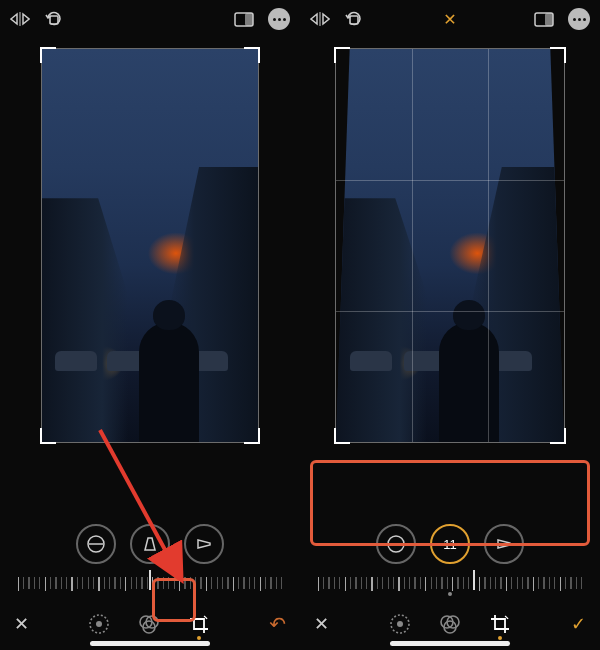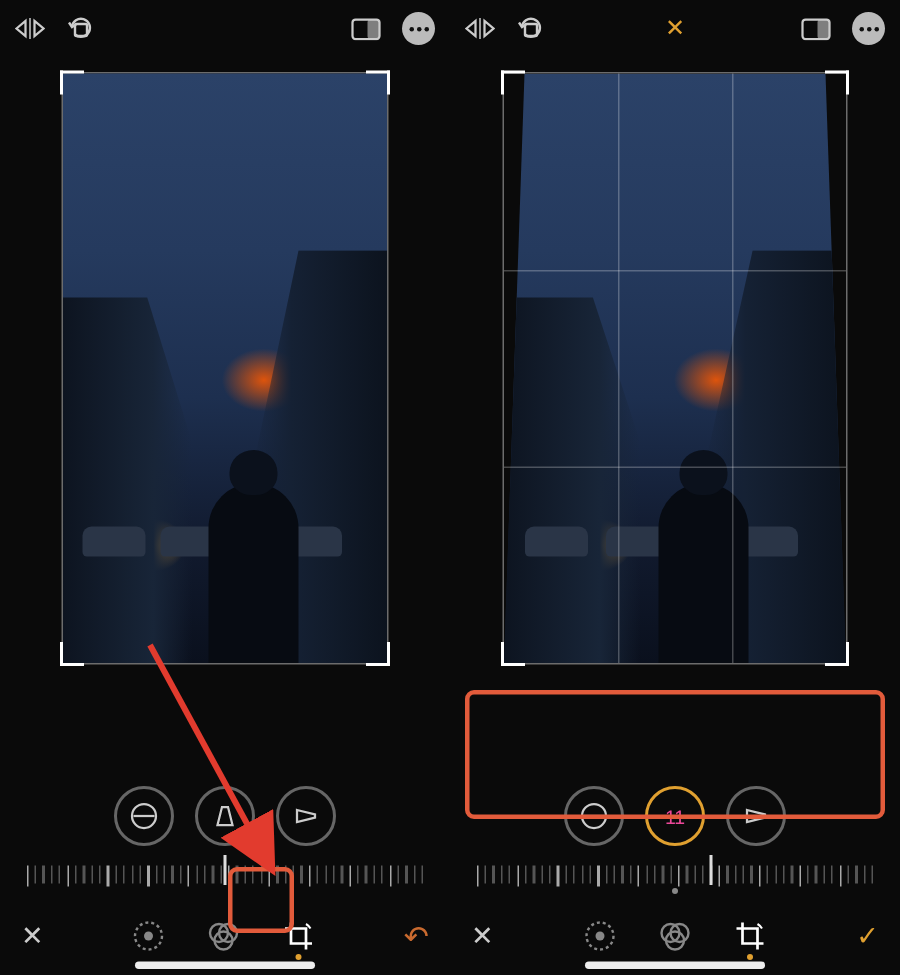--- a/index.html
+++ b/index.html
@@ -70,21 +70,21 @@
   .car{position:absolute;width:42px;height:20px;background:#2a3547;border-radius:6px 6px 3px 3px;bottom:18%;}
   .car1{left:6%} .car2{left:30%} .car3{right:14%}
   .frame.right .photo { clip-path: polygon(6% 0, 94% 0, 100% 100%, 0 100%); }
   .controls-row { display:flex; justify-content:center; gap:14px; margin-top:8px; position:relative;}
   .ctrl {
     width:40px;height:40px;border-radius:50%;
     border:2px solid #666; color:#eee;
     display:flex;align-items:center;justify-content:center;
     background:transparent;
   }
-  .ctrl.active { border-color:#e0a030; color:#ec4899; }
+  .ctrl.active { border-color:#e0a030; color:#ffffff; }
   .ctrl .val { font-size:13px; font-weight:500; }
   .ruler {
     height:28px; position:relative; margin-top:6px;
     display:flex; align-items:center; justify-content:center;
   }
   .ticks { display:flex; gap:4.2px; }
   .tick { width:1.2px;height:12px;background:#555; }
   .tick.major{height:14px;background:#aaa;}
   .ruler .mark{position:absolute;top:0;width:2px;height:20px;background:#ddd;left:50%;transform:translateX(-50%);}
   .ruler.shifted .mark{left:58%;}

